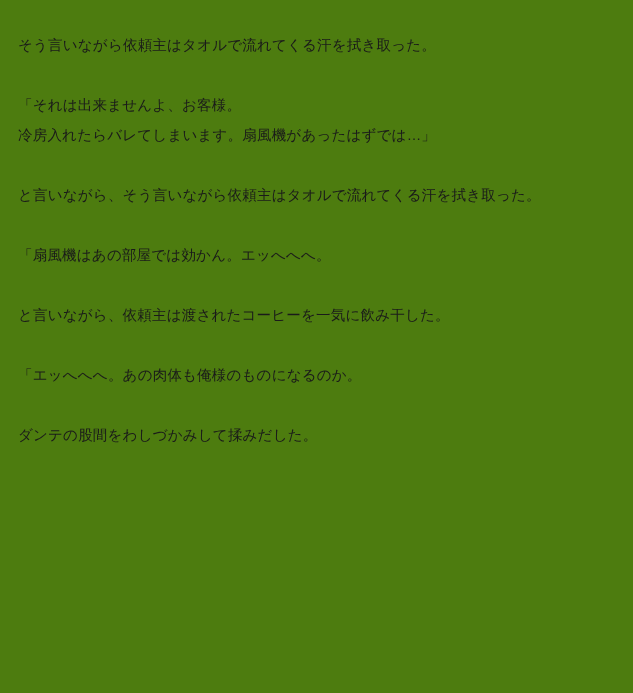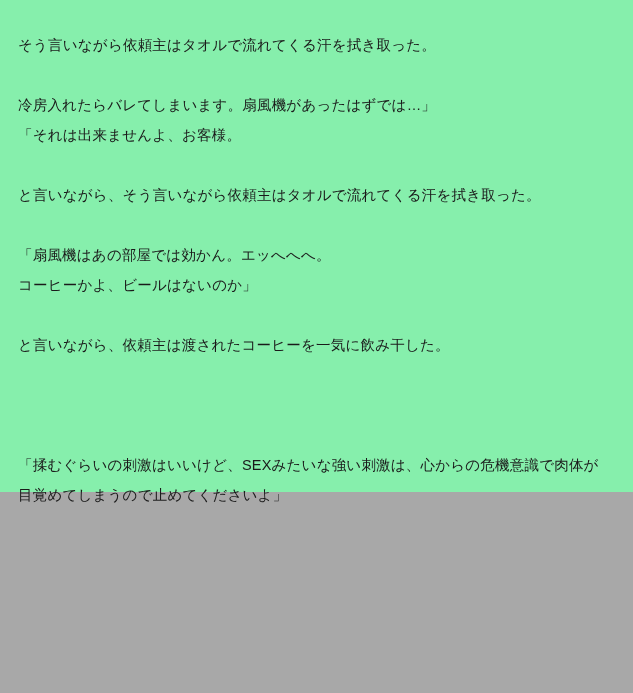--- a/index.html
+++ b/index.html
@@ -9,24 +9,24 @@
   body {
     width: 633px;
     height: 693px;
     background: #a8a8a8;
     font-family: "Liberation Sans", sans-serif;
     overflow: hidden;
   }
   #page {
     position: relative;
     width: 633px;
-    height: 492px;
+    height: 693px;
     box-sizing: border-box;
     padding: 30px 12px 0 18px;
-    background: #86efac;
+    background: #4d7c0f;
   }
   .para {
     margin: 0 0 0 0;
   }
   .line {
     font-size: 14.5px;
     line-height: 30px;
     color: #1a1a1a;
     letter-spacing: 0.2px;
     white-space: pre-wrap;
@@ -39,47 +39,44 @@
 <body>
 
 <div id="page">
 
   <div class="para">
     <div class="line">そう言いながら依頼主はタオルで流れてくる汗を拭き取った。</div>
   </div>
   <div class="gap"></div>
 
   <div class="para">
+    <div class="line">「それは出来ませんよ、お客様。</div>
     <div class="line">冷房入れたらバレてしまいます。扇風機があったはずでは…」</div>
-    <div class="line">「それは出来ませんよ、お客様。</div>
   </div>
   <div class="gap"></div>
 
   <div class="para">
     <div class="line">と言いながら、そう言いながら依頼主はタオルで流れてくる汗を拭き取った。</div>
   </div>
   <div class="gap"></div>
 
   <div class="para">
     <div class="line">「扇風機はあの部屋では効かん。エッへへへ。</div>
-    <div class="line">コーヒーかよ、ビールはないのか」</div>
   </div>
   <div class="gap"></div>
 
   <div class="para">
     <div class="line">と言いながら、依頼主は渡されたコーヒーを一気に飲み干した。</div>
   </div>
   <div class="gap"></div>
 
   <div class="para">
+    <div class="line">「エッへへへ。あの肉体も俺様のものになるのか。</div>
   </div>
   <div class="gap"></div>
 
   <div class="para">
+    <div class="line">ダンテの股間をわしづかみして揉みだした。</div>
   </div>
   <div class="gap"></div>
 
-  <div class="para">
-    <div class="line">「揉むぐらいの刺激はいいけど、SEXみたいな強い刺激は、心からの危機意識で肉体が</div>
-    <div class="line">目覚めてしまうので止めてくださいよ」</div>
-  </div>
 
 </div>
 
 </body></html>

